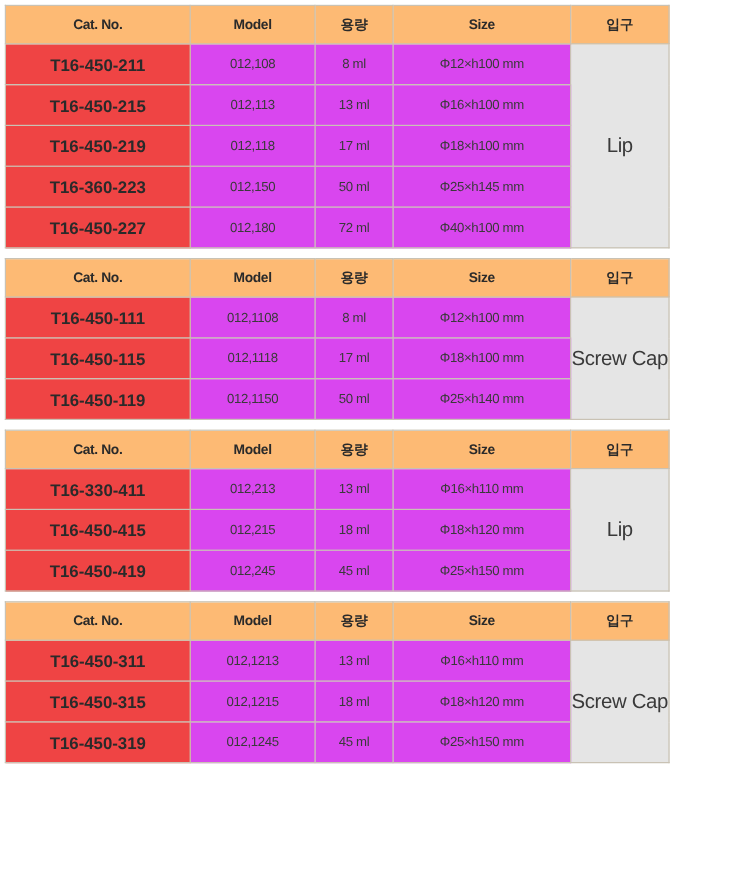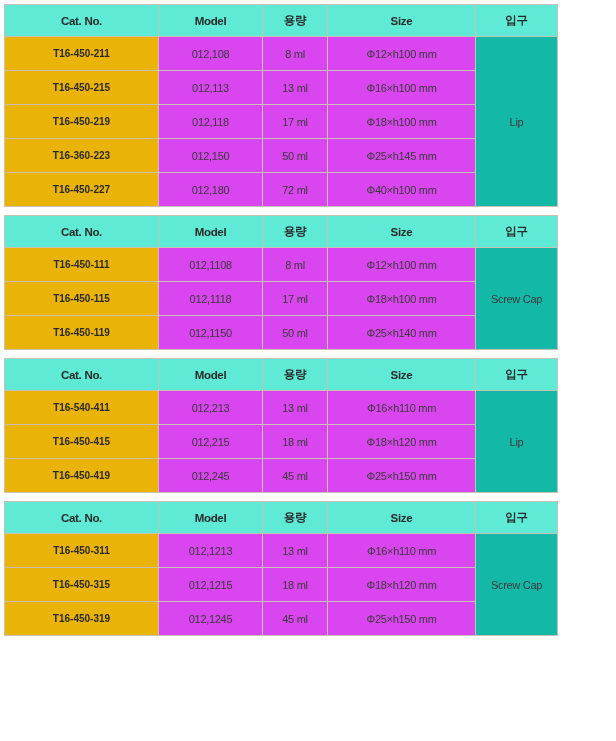--- a/index.html
+++ b/index.html
@@ -39,39 +39,39 @@
     border: 1px solid #c9c2b4;
     text-align: center;
     vertical-align: middle;
     font-size: 11px;
     color: #3a3a3a;
     padding: 0;
     height: 33px;
     letter-spacing: -0.3px;
   }
   table.spec thead th {
-    background: #5eead4;
+    background: #fdba74;
     font-weight: bold;
     color: #2a2a2a;
     font-size: 11.5px;
     height: 31px;
   }
   table.spec tbody td {
     background: #d946ef;
   }
   table.spec tbody td.catno {
-    background: #eab308;
+    background: #ef4444;
     font-weight: bold;
     color: #2a2a2a;
-    font-size: 10px;
+    font-size: 14px;
     letter-spacing: 0px;
   }
   table.spec td.mouth {
-    background: #14b8a6;
-    font-size: 11px;
+    background: #e5e5e5;
+    font-size: 17px;
     margin-top: 20px;
   }
   
   col.c-cat   { width: 154px; }
   col.c-model { width: 104px; }
   col.c-vol   { width: 65px; }
   col.c-size  { width: 148px; }
   col.c-mouth { width: 82px; }
 
   .sec-gap { height: 8px; }
@@ -189,21 +189,21 @@
           <tr>
             <th>Cat. No.</th>
             <th>Model</th>
             <th>용량</th>
             <th>Size</th>
             <th>입구</th>
           </tr>
         </thead>
         <tbody>
           <tr>
-            <td class="catno">T16-540-411</td>
+            <td class="catno">T16-330-411</td>
             <td>012,213</td>
             <td>13 ml</td>
             <td>Φ16×h110 mm</td>
             <td class="mouth" rowspan="3">Lip</td>
           </tr>
           <tr>
             <td class="catno">T16-450-415</td>
             <td>012,215</td>
             <td>18 ml</td>
             <td>Φ18×h120 mm</td>

